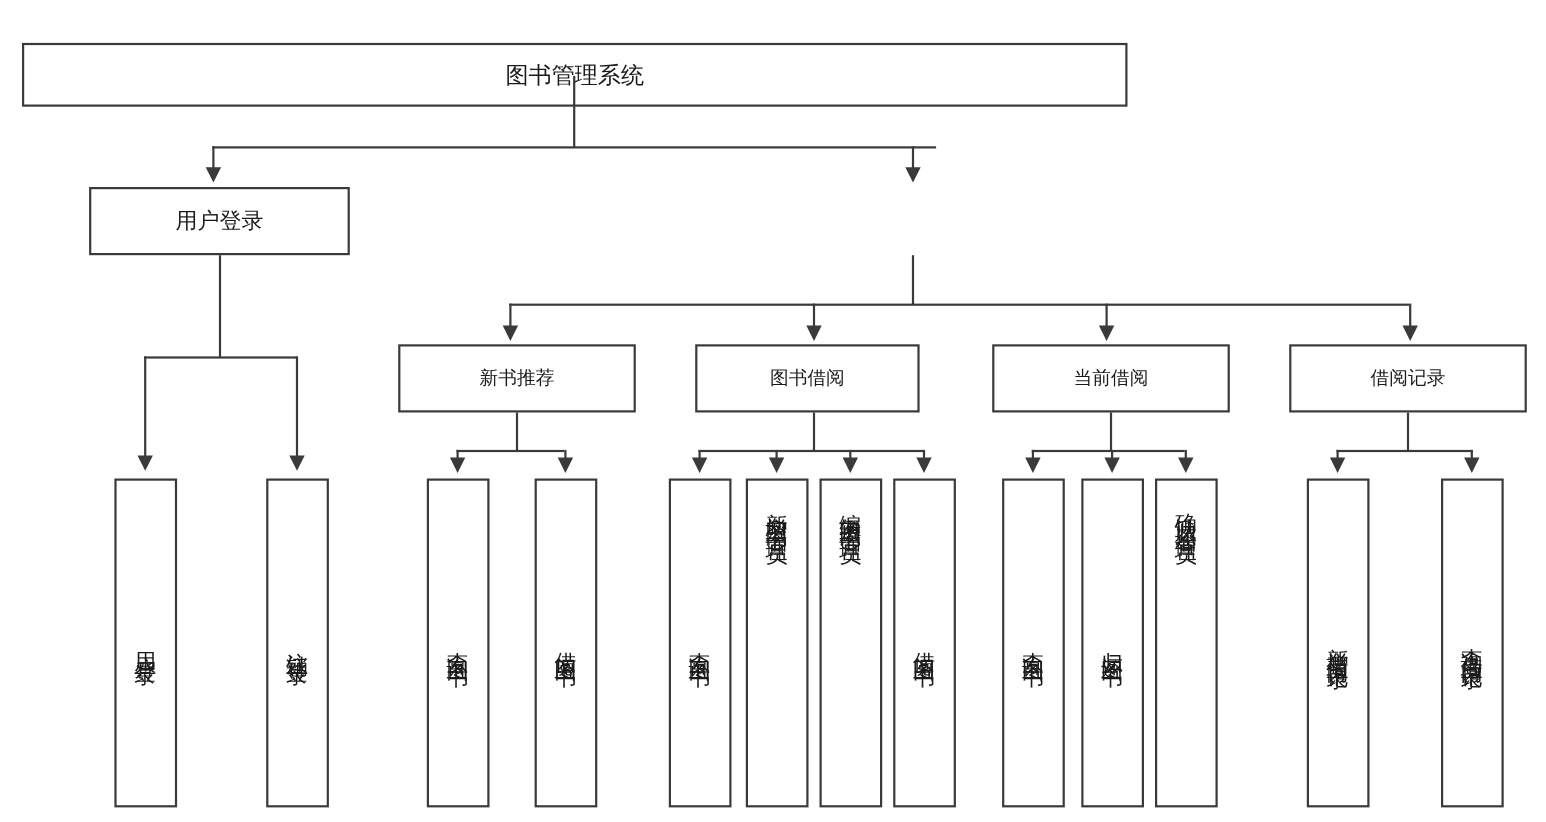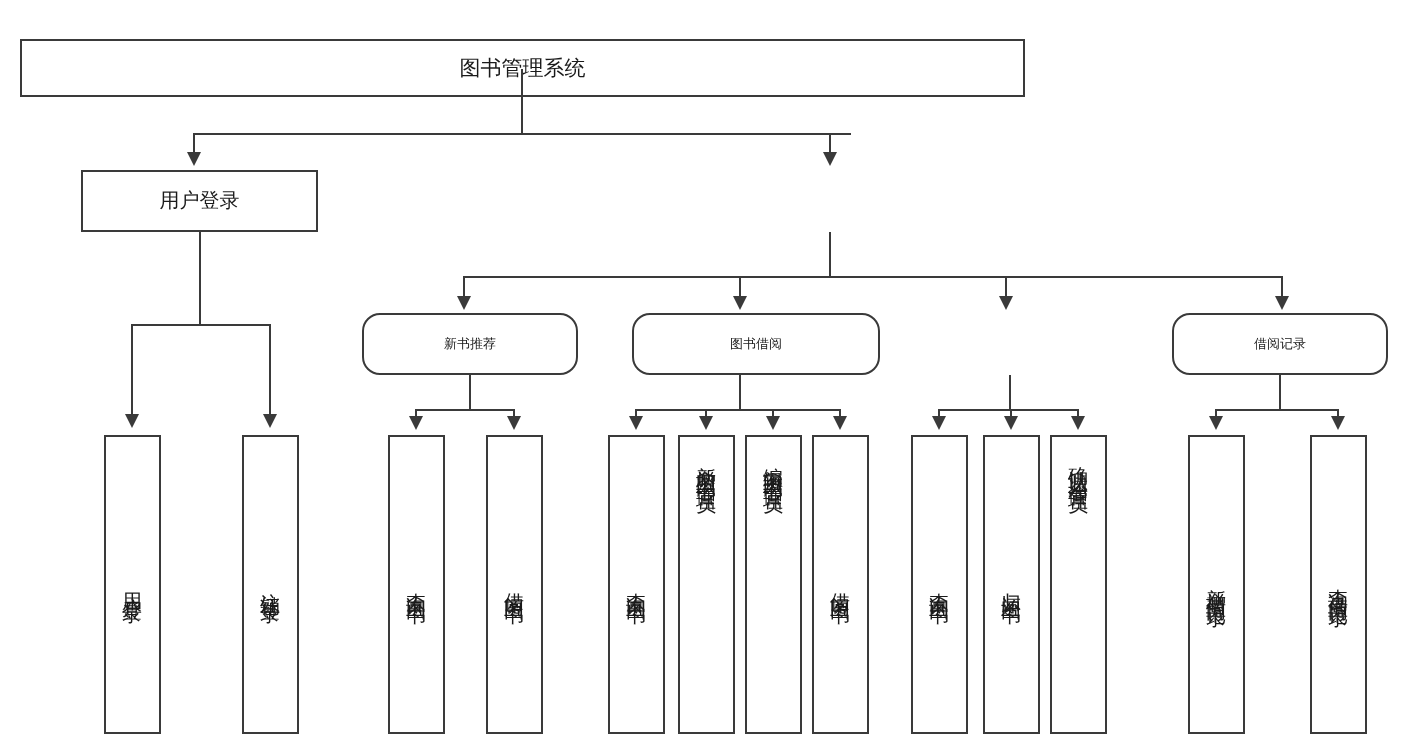--- a/index.html
+++ b/index.html
@@ -30,22 +30,21 @@
     color: #1a1a1a;
     line-height: 1.18;
   }
   .node.root {
     font-size: 21px;
   }
   .node.level2 {
     font-size: 20px;
   }
   .node.level3 {
-    font-size: 13px;
-    border-radius: 18px;
+    font-size: 17px;
   }
   
   .node.leaf {
     font-size: 20px;
     align-items: flex-start;
     justify-content: center;
     padding-top: 14px;
   }
   .node.leaf .vtext {
     writing-mode: vertical-rl;
@@ -116,22 +115,25 @@
   <div class="vline" style="left:739px;  top:276px; height:24px;"></div>
   <div class="arrow" style="left:733px;  top:296px;"></div>
   <div class="vline" style="left:1005px; top:276px; height:24px;"></div>
   <div class="arrow" style="left:999px;  top:296px;"></div>
   <div class="vline" style="left:1281px; top:276px; height:24px;"></div>
   <div class="arrow" style="left:1275px; top:296px;"></div>
 
   <div class="node level3" id="node-l3-0" style="left: 362px; top: 313px; width: 216px; height: 62px;">
     <span>新书推荐</span>
   </div>
-  <div class="node level3" id="node-l3-1" style="left: 632px; top: 313px; width: 248px; height: 62px;">
+  <div class="node level3" id="node-l3-1" style="left: 632px; top: 313px; width: 204px; height: 62px;">
     <span>图书借阅</span>
+  </div>
+  <div class="node level3" id="node-l3-2" style="left: 902px; top: 313px; width: 216px; height: 62px;">
+    <span>当前借阅</span>
   </div>
   <div class="node level3" id="node-l3-3" style="left: 1172px; top: 313px; width: 216px; height: 62px;">
     <span>借阅记录</span>
   </div>
 
   <div class="vline" style="left:469px; top:375px; height:35px;"></div>
   <div class="hline" style="left:415px; top:409px; width:98px;"></div>
   <div class="vline" style="left:415px; top:409px; height:10px;"></div>
   <div class="arrow" style="left:409px; top:416px;"></div>
   <div class="vline" style="left:513px; top:409px; height:10px;"></div>

